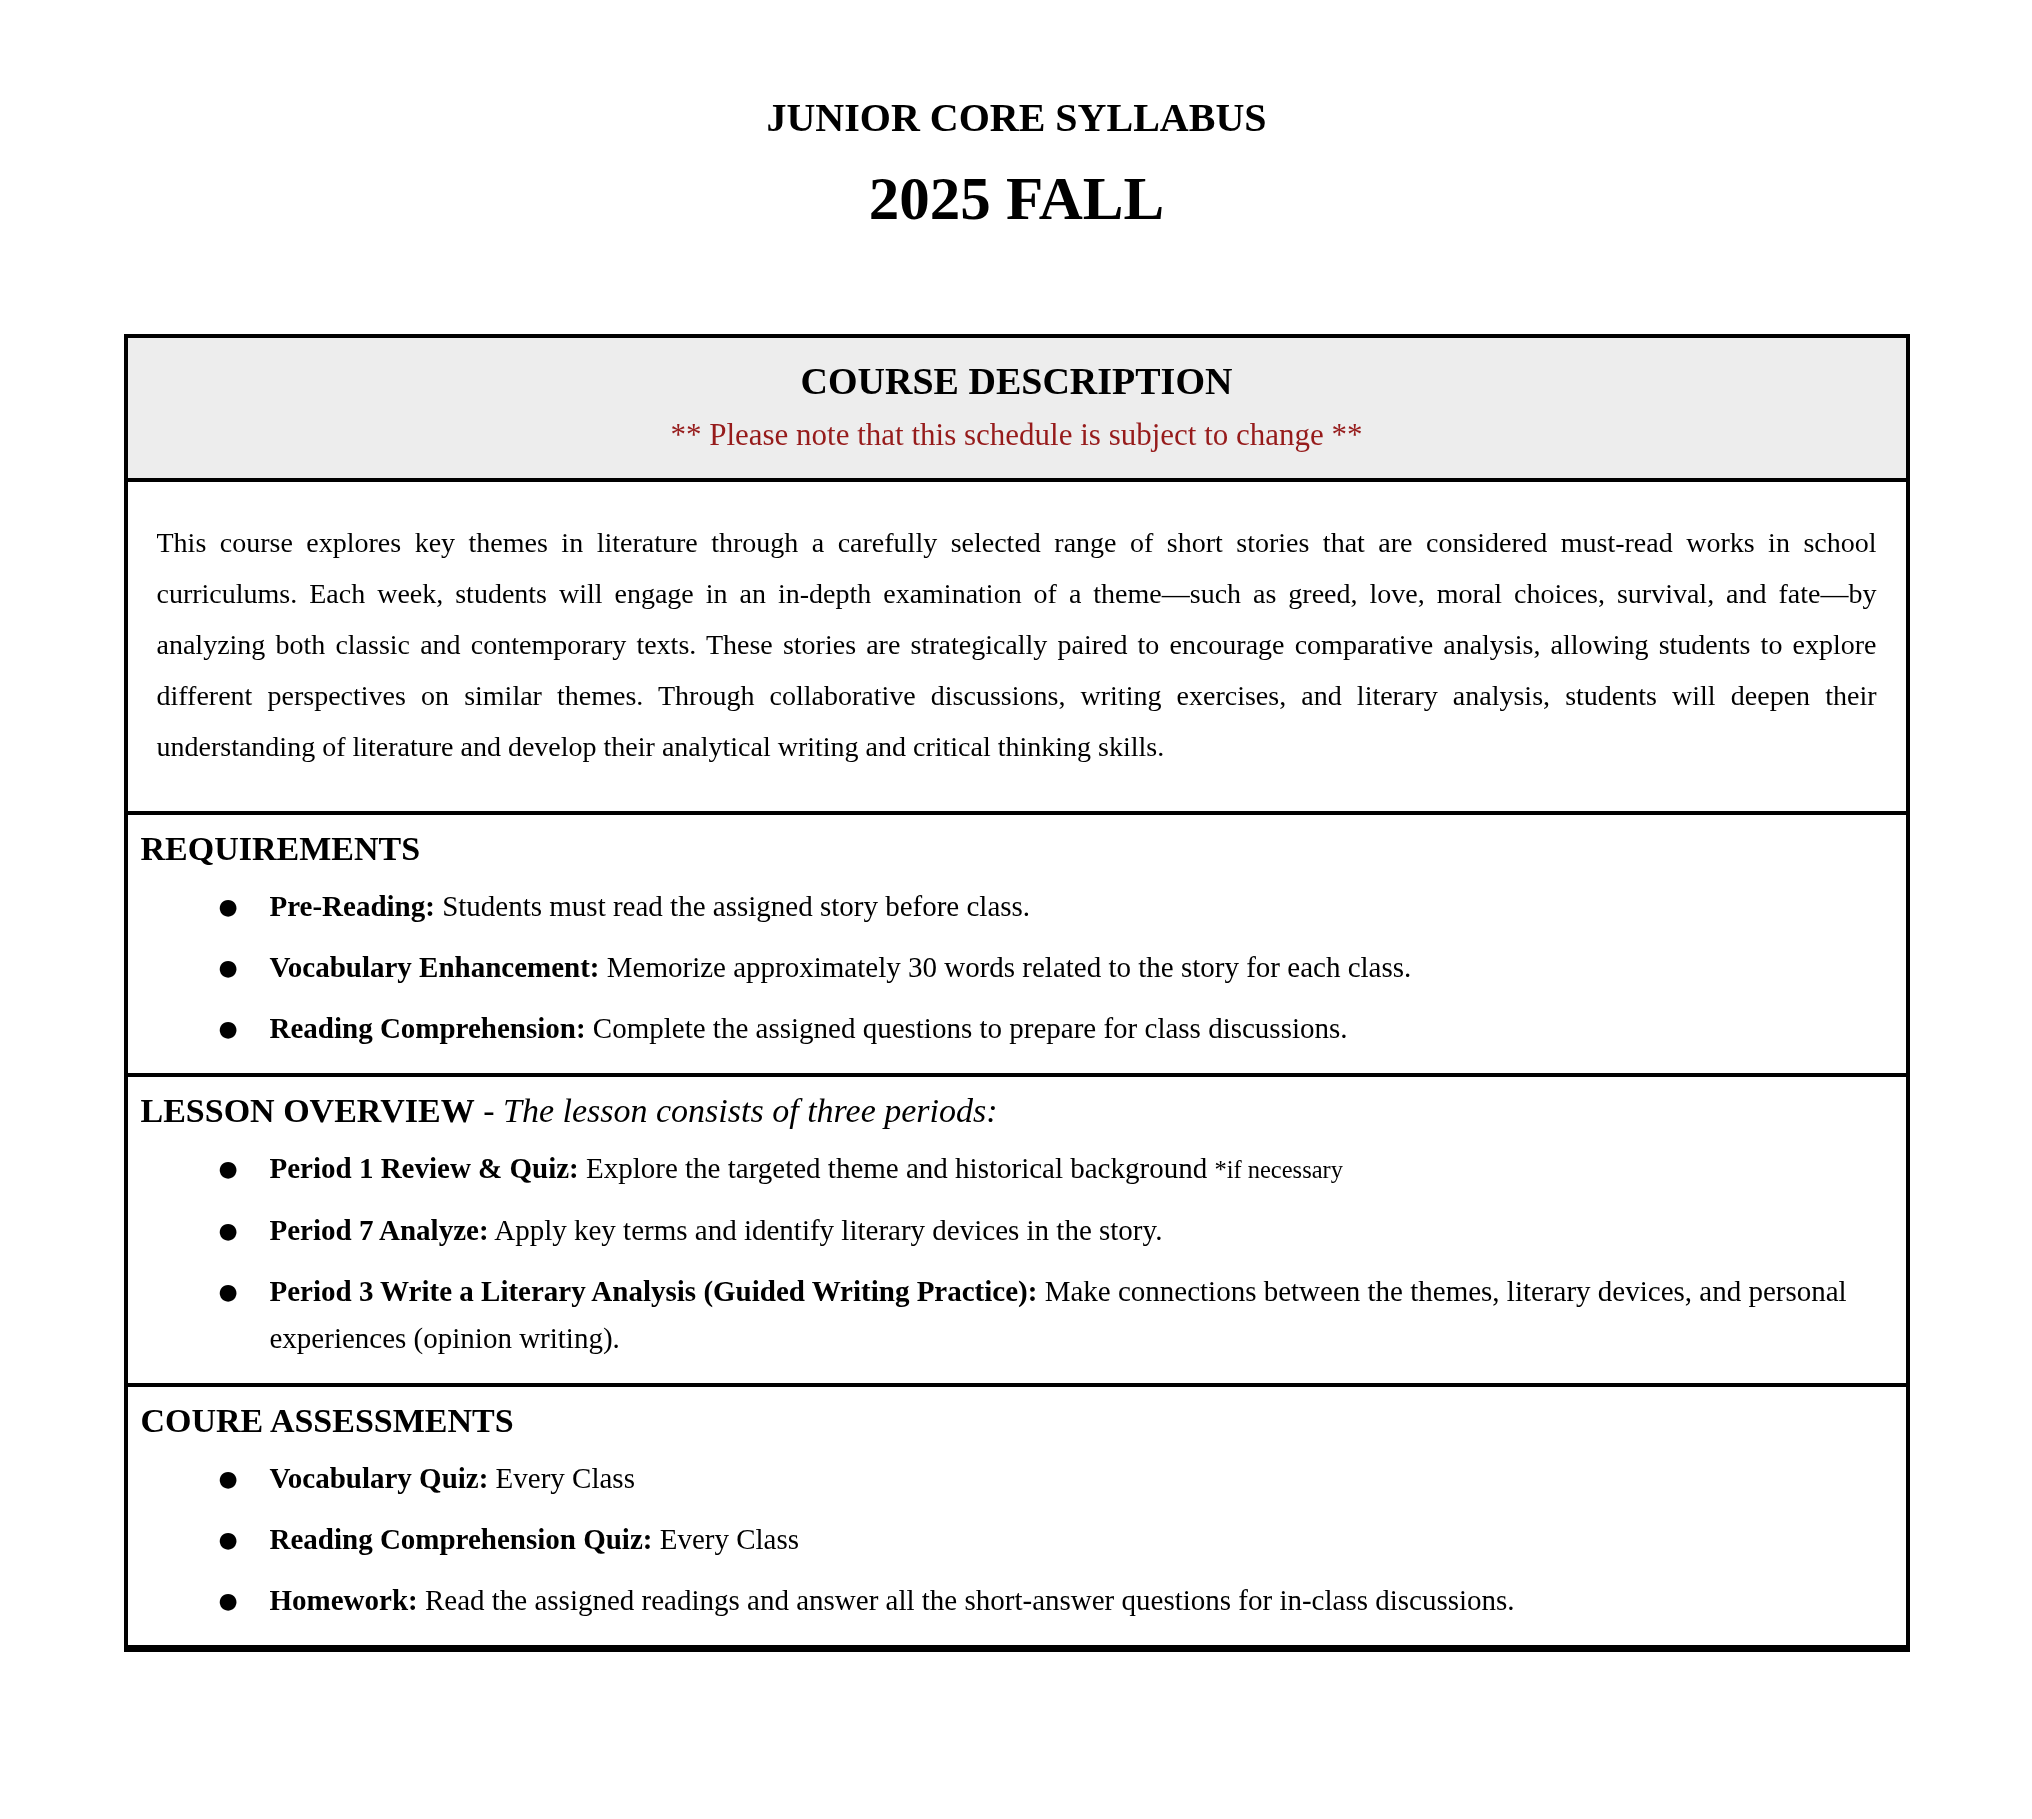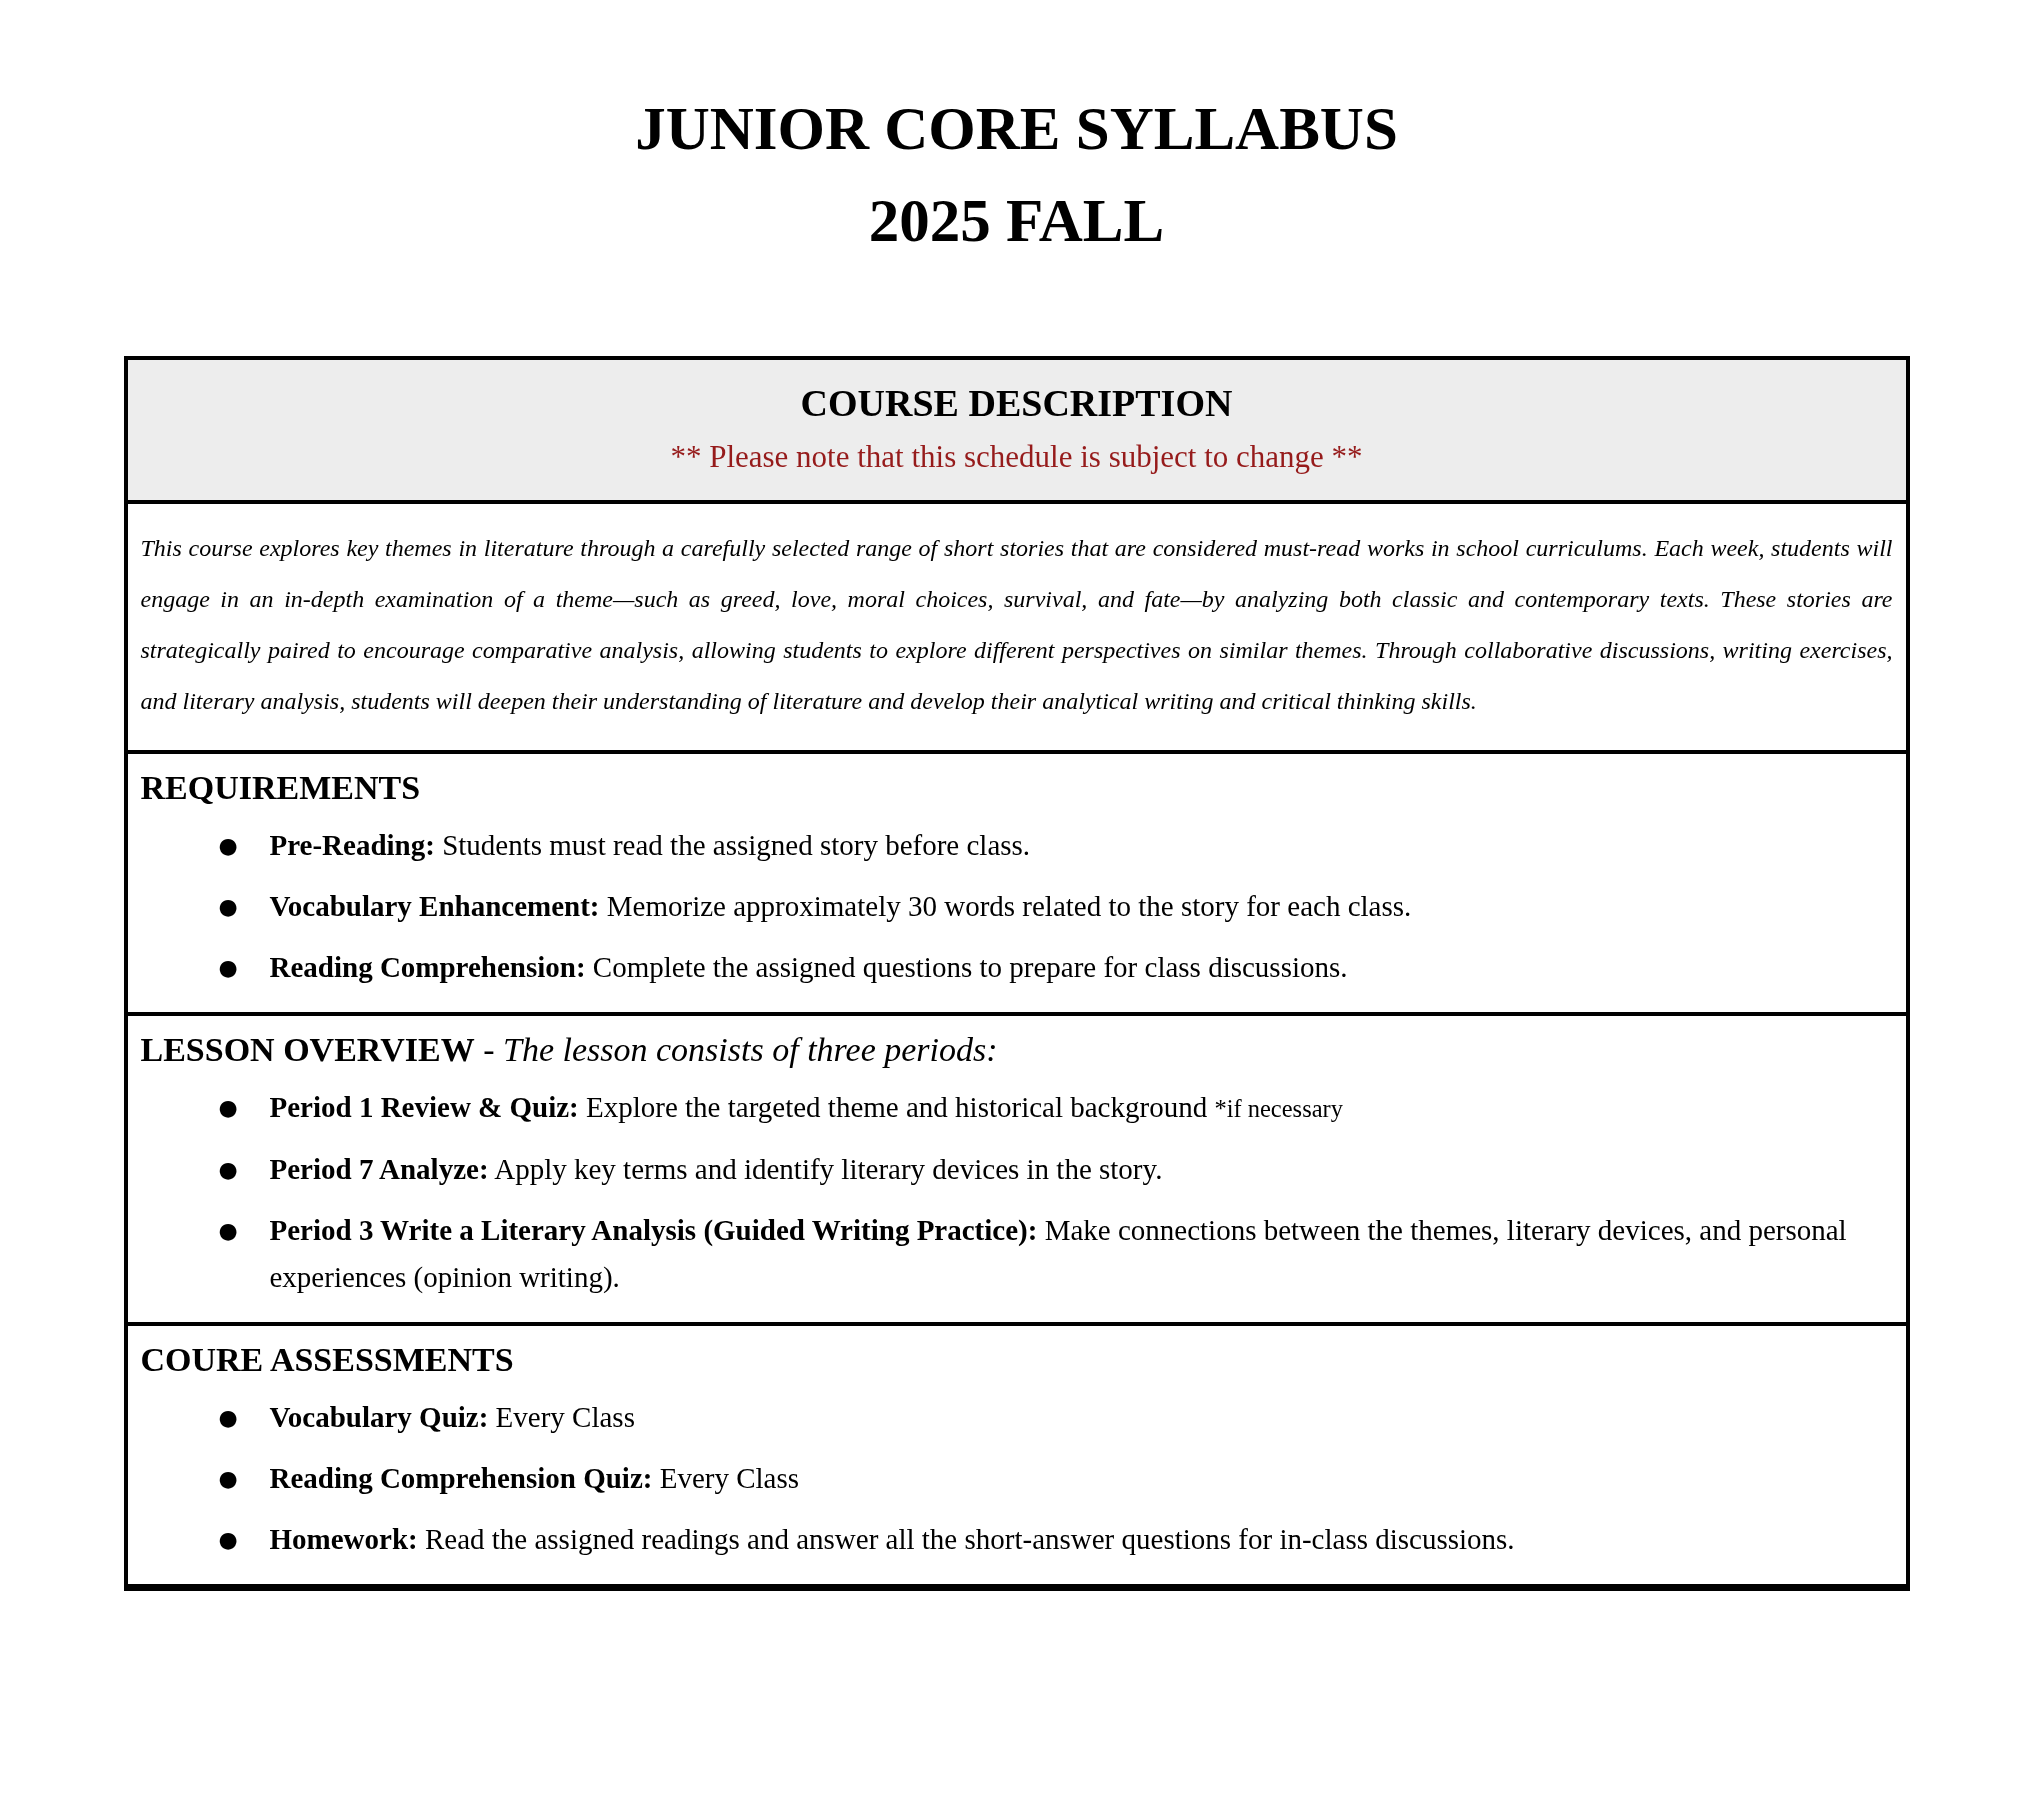--- a/index.html
+++ b/index.html
@@ -13,21 +13,21 @@
     overflow: hidden;
     font-family: "Liberation Serif", "DejaVu Serif", serif;
     color: #000000;
   }
   .page {
     width: 1786px;
     margin: 0 auto;
     padding-top: 97px;
   }
   .doc-title {
-    font-size: 61px;
+    font-size: 40px;
     font-weight: bold;
     text-align: center;
     line-height: 1.05;
     margin: 0;
   }
   .doc-subtitle {
     font-size: 61px;
     font-weight: bold;
     text-align: center;
     line-height: 1.05;
@@ -75,25 +75,24 @@
     color: #961B1B;
     margin-top: 11.5px;
     line-height: 1.2;
   }
   
   td.desc-body-cell {
     padding: 19.6px 13px 23px 13px;
     vertical-align: top;
   }
   .desc-body {
-    font-size: 24px;
+    font-size: 28px;
     line-height: 51px;
     text-align: justify;
-    margin: 0;
-    font-style: italic;
+    margin: 16px;
   }
   
   td.section-cell {
     padding: 13px 13px 21px 13px;
     vertical-align: top;
   }
   .section-header {
     font-size: 34px;
     font-weight: bold;
     line-height: 41px;

